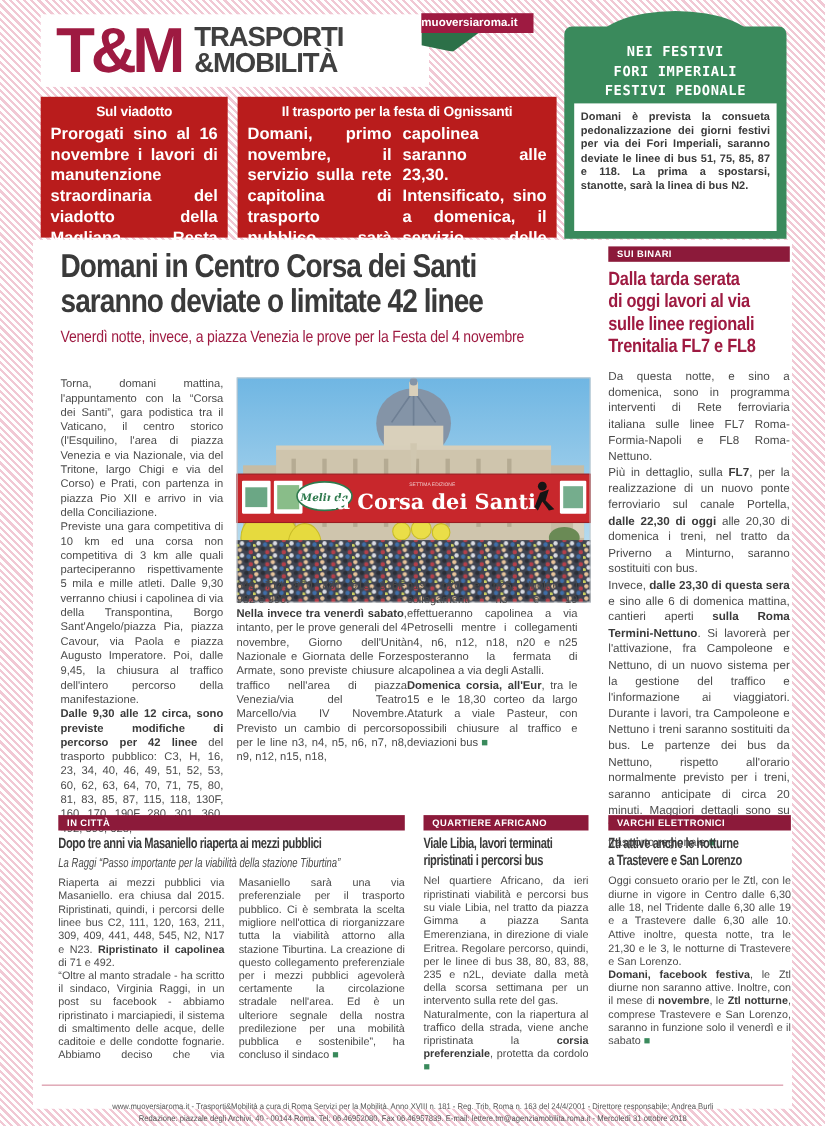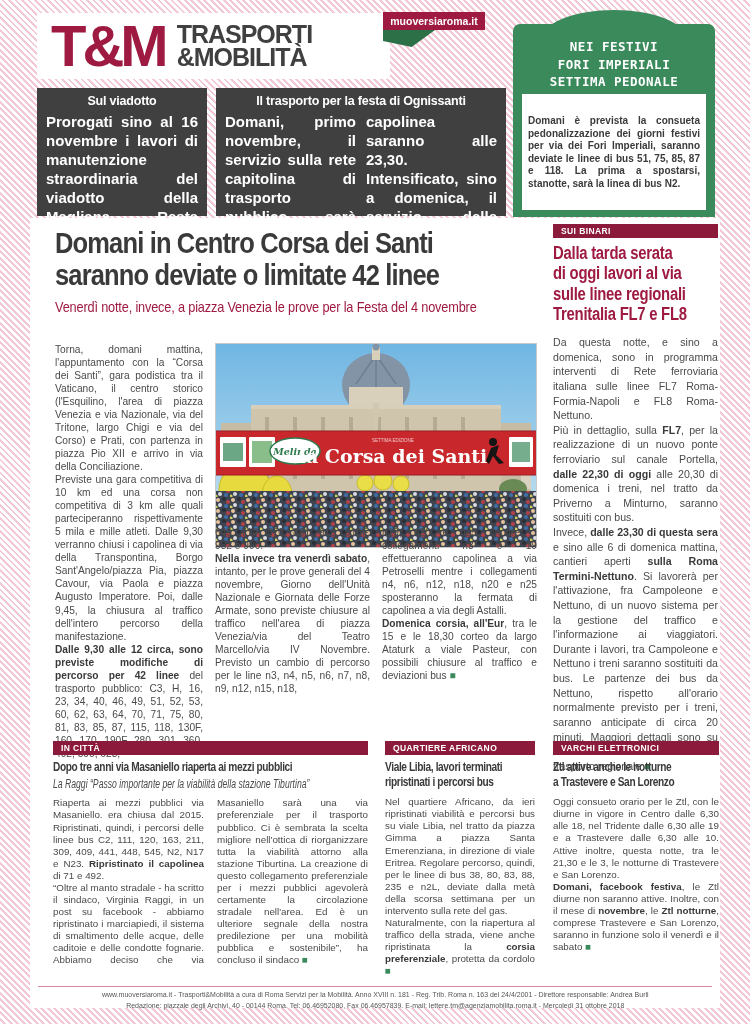--- a/index.html
+++ b/index.html
@@ -13,36 +13,36 @@
   }
   .abs { position:absolute; }
   .sheet { left:30px; top:218px; width:690px; height:790px; background:#fff; }
 
   
   .logo-box { left:37px; top:13px; width:353px; height:66px; background:#fff;
     display:flex; align-items:center; padding-left:14px; gap:12px; }
   .logo-tm { font-size:58px; font-weight:bold; color:#9e1a41; letter-spacing:-4px; line-height:.9; }
   .logo-title { color:#404040; font-weight:bold; font-size:25px; line-height:.92; letter-spacing:-1px; white-space:pre-line; }
   .site-badge { left:383px; top:12px; width:102px; height:18px; background:#9e1a41; color:#fff;
-    font-size:10.5px; font-weight:bold; text-align:center; line-height:18px; }
+    font-size:10.5px; font-weight:bold; text-align:left; line-height:18px; }
   .ribbon { left:383px; top:30px; width:52px; height:17px; background:#2c7048;
     clip-path:polygon(0 0,100% 0,55% 100%,0 65%); }
 
   
   .road-sign { left:513px; top:10px; width:202px; height:207px; }
   .sign-bg { position:absolute; left:0; top:14px; right:0; bottom:0; background:#3a8a5c; border-radius:7px 7px 0 0; }
   .sign-arch { position:absolute; top:0; left:28px; right:28px; height:30px; background:#3a8a5c;
     border-radius:50% 50% 0 0 / 100% 100% 0 0; }
   .sign-title { position:absolute; left:0; right:0; top:28px; text-align:center; color:#fff;
     font-family:"DejaVu Sans Mono", monospace; font-weight:bold; font-size:12.5px; line-height:1.4; letter-spacing:.5px; }
   .sign-inner { position:absolute; left:9px; right:9px; top:84px; bottom:7px; background:#fff;
-    padding:21px 6px; font-size:10px; font-weight:bold; line-height:1.25; color:#3a3a3a; text-align:justify; }
-
-  
-  .gbox { background:#404040; color:#fff; padding:6px 9px 6px; height:128px; top:88px; }
+    padding:7px 6px; font-size:10px; font-weight:bold; line-height:1.25; color:#3a3a3a; text-align:justify; }
+
+  
+  .gbox { background:#b91c1c; color:#fff; padding:6px 9px 6px; height:128px; top:88px; }
   .gbox h3 { font-size:12.5px; font-weight:bold; text-align:center; margin-bottom:4px; letter-spacing:-.2px; }
   .gbox p { font-size:15px; font-weight:bold; line-height:1.27; text-align:justify; }
   .gbox1 { left:37px; width:170px; }
   .gbox2 { left:216px; width:290px; }
   .gbox2 .cols { column-count:2; column-gap:10px; }
 
   
   .kicker { background:#8c1a3a; color:#fff; font-size:8.5px; font-weight:bold;
     letter-spacing:.4px; padding:2.5px 0 2.5px 8px; line-height:1; }
   .cx85 { transform:scaleX(.85); transform-origin:0 0; width:117.65%; }
@@ -63,34 +63,34 @@
   .grn { color:#3a8a5c; }
   .art-main-body p { font-size:10.2px; line-height:1.28; }
   .rail-body p { font-size:10.6px; line-height:1.38; }
   .bot-body p { font-size:9.8px; line-height:1.23; }
 
   .art-main { left:55px; top:224px; width:482px; }
   .art-flex { display:flex; gap:12px; margin-top:28px;justify-content:space-between; }
   .colA { width:148px; flex:0 0 148px; }
   .colBC { flex:1; }
   .photo-wrap { width:322px; height:175px; margin-bottom:8px; }
-  .two { display:flex; gap:12px; }
+  .two { display:flex; }
   .two > div { width:155px; }
 
   .art-rail { left:553px; top:224px; width:165px; }
   .rail-body { margin-top:10px; }
 
   .sec-city { left:53px; top:741px; width:315px; }
   .sec-qa   { left:385px; top:741px; width:150px; }
   .sec-ztl  { left:553px; top:741px; width:166px; }
   .bot-body { margin-top:6px; }
   .cols2 { column-count:2; column-gap:13px; }
 
   
-  .footer { left:38px; top:986px; width:674px; border-top:1px solid #d4899c; padding-top:3px; }
+  .footer { left:38px; top:986px; width:674px; border-top:1px solid #d4899c; padding-top:14px; }
   .footer-inner { width:107.5%; margin-left:-3.75%; transform:scaleX(.93); transform-origin:50% 0;
     font-size:7.5px; color:#555; text-align:center; line-height:1.45; }
 </style>
 </head>
 <body>
 
 <div class="abs sheet"></div>
 
 <div class="abs logo-box">
   <div class="logo-tm">T&amp;M</div>
@@ -99,21 +99,21 @@
 </div>
 <div class="abs site-badge">muoversiaroma.it</div>
 <div class="abs ribbon"></div>
 
 <div class="abs road-sign">
   <div class="sign-arch"></div>
   <div class="sign-bg"></div>
   <div class="sign-title">
     <div>NEI FESTIVI</div>
     <div>FORI IMPERIALI</div>
-    <div>SETTIMA PEDONALE</div>
+    <div>FESTIVI PEDONALE</div>
   </div>
   <div class="sign-inner">Domani è prevista la consueta pedonalizzazione dei giorni festivi per via dei Fori Imperiali, saranno deviate le linee di bus 51, 75, 85, 87 e 118. La prima a spostarsi, stanotte, sarà la linea di bus N2.</div>
 </div>
 
 <div class="abs gbox gbox1">
   <h3>Sul viadotto</h3>
   <p>Prorogati sino al 16 novembre i lavori di manutenzione straordinaria del viadotto della Magliana. Resta quindi il restringimento da via del Cappellaccio al Ponte della Magliana, direzione Fiumicino.</p>
 </div>
 <div class="abs gbox gbox2">
   <h3>Il trasporto per la festa di Ognissanti</h3>

